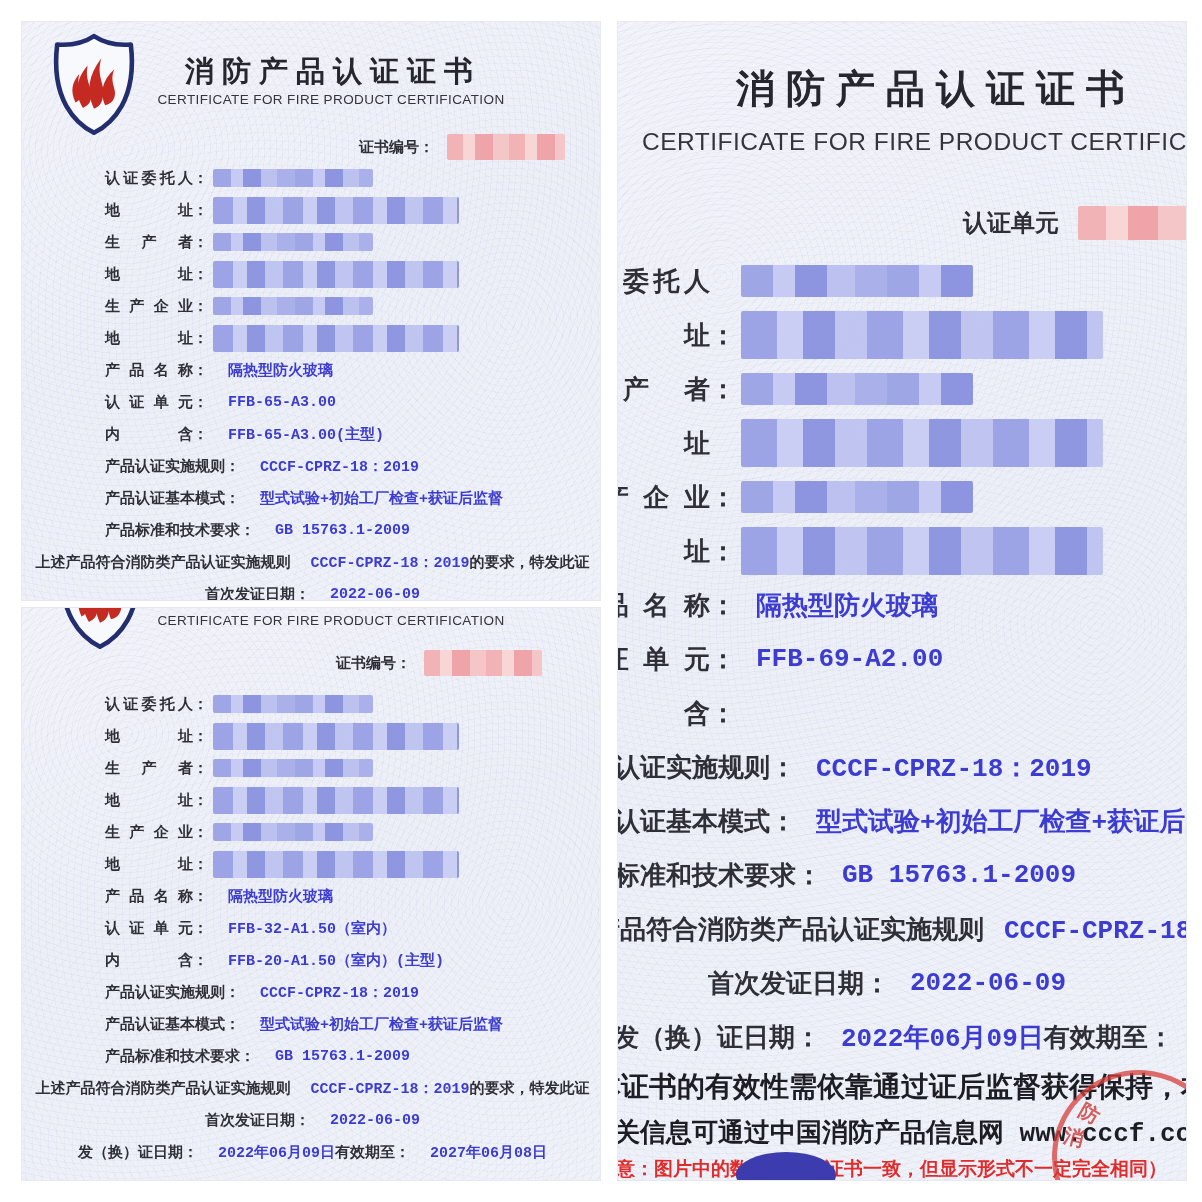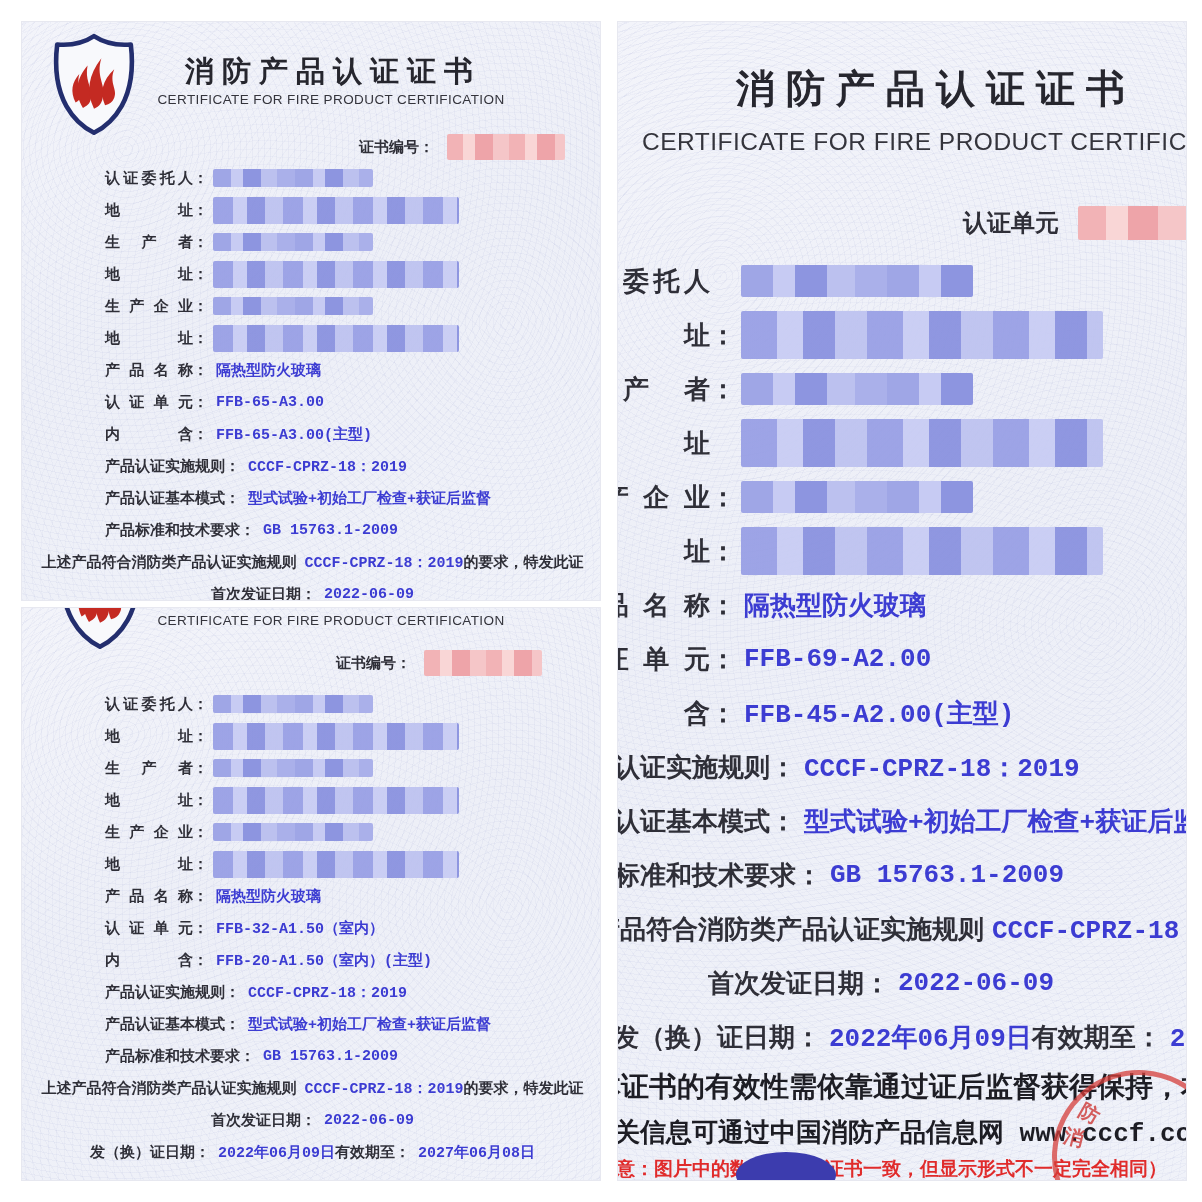--- a/index.html
+++ b/index.html
@@ -54,21 +54,21 @@
 
   .row.footer,.row.issue,.row.reissue{justify-content:center;transform:translateX(-34px);}
   .cert-r .row.footer {justify-content:flex-start;transform:none;margin-left:-76px;}
   .cert-r .row.issue  {justify-content:flex-start;transform:none;margin-left:90px;}
   .cert-r .row.reissue{justify-content:flex-start;transform:none;margin-left:-5px;}
   .cert-r .row.note1{margin-left:-25px;height:46px;font-size:28px;}
   .cert-r .row.note2{margin-left:-30px;height:44px;font-size:26px;}
   .cert-r .row.rednote{margin-left:-40px;height:30px;font-size:19px;}
 
   .t-label{color:#2f2f38;}
-  .t-value{color:#3c3cd2;margin-left:8px;}
+  .t-value{color:#3c3cd2;margin-left:20px;}
   .t-big{color:#1d1d24;font-weight:700;}
   .t-red{color:#e02b2b;font-weight:700;}
 
   .jlab{display:inline-block;width:88px;text-align:justify;text-align-last:justify;color:#2f2f38;}
   .cert-r .jlab{width:148px;}
 
   
   .bar{display:inline-block;margin-left:5px;border-radius:2px;filter:blur(.6px);}
   .bar.name{width:160px;height:18px;background:repeating-linear-gradient(90deg,
      #9fa6e6 0 18px,#c7cbf3 18px 30px,#8d95e0 30px 48px,#bcc1ef 48px 64px,#aab0ea 64px 82px);}
@@ -317,21 +317,20 @@
           <span class="t-value">隔热型防火玻璃</span>
         </div>
         <div class="row">
           <span class="jlab">认证单元</span>
           <span class="t-label">：</span>
           <span class="t-value">FFB-69-A2.00</span>
         </div>
         <div class="row">
           <span class="jlab">内含</span>
           <span class="t-label">：</span>
-          <span class="t-value">FFB-45-A2.00(主型)</span>
         </div>
         <div class="row">
           <span class="t-label">产品认证实施规则：</span>
           <span class="t-value">CCCF-CPRZ-18：2019</span>
         </div>
         <div class="row">
           <span class="t-label">产品认证基本模式：</span>
           <span class="t-value">型式试验+初始工厂检查+获证后监督</span>
         </div>
         <div class="row">

